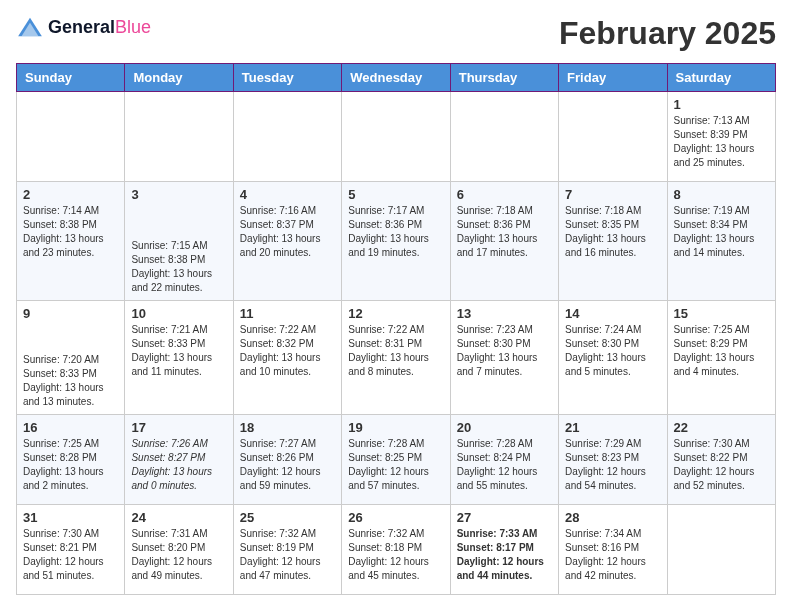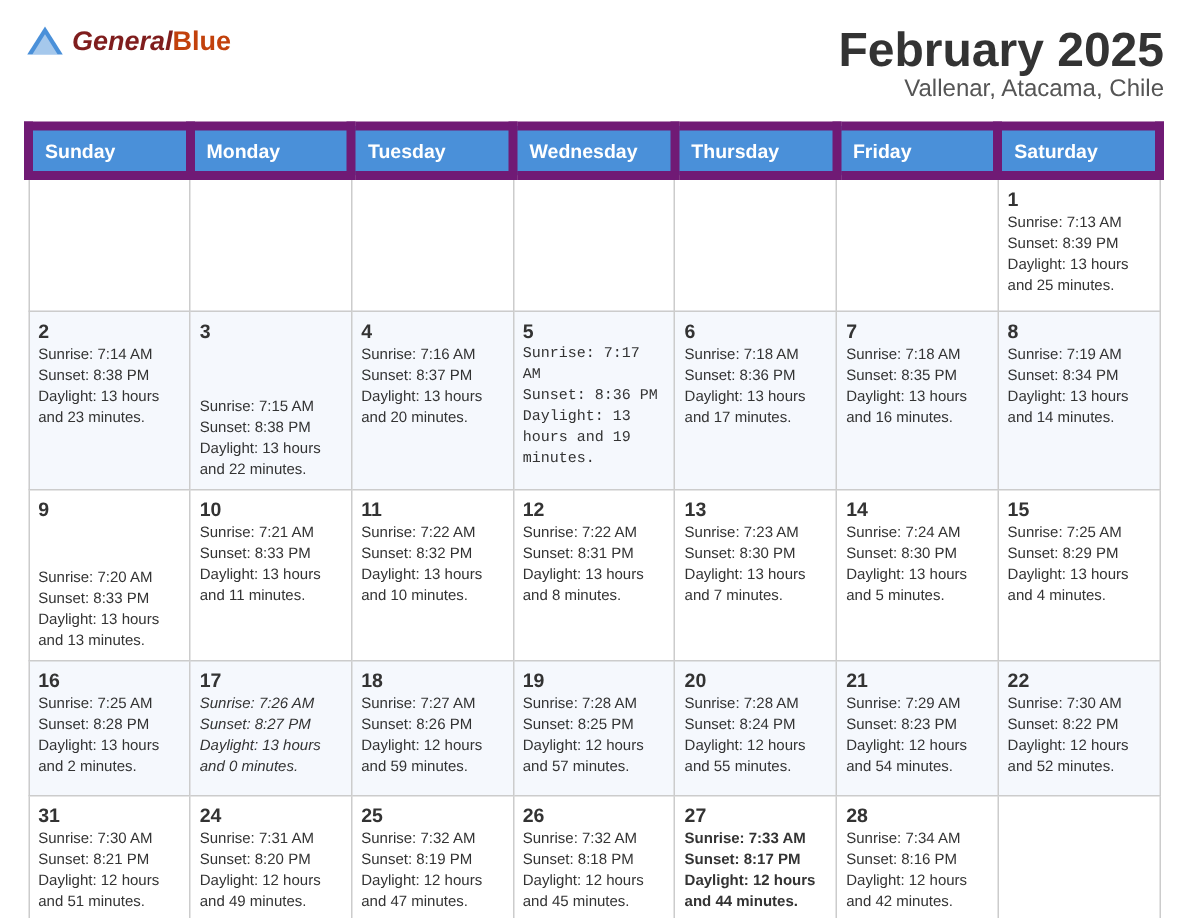--- a/index.html
+++ b/index.html
@@ -43,21 +43,21 @@
       border-collapse: collapse;
       border: 1px solid #ccc;
     }
     .calendar th {
       background-color: #4a90d9;
       color: #fff;
       font-size: 13px;
       font-weight: bold;
       padding: 6px 8px;
       text-align: left;
-      border: 6px solid #701a75;
+      border: 1px solid #701a75;
     }
     .calendar td {
       vertical-align: top;
       border: 1px solid #ccc;
       padding: 5px 6px;
       width: 108px;
       min-height: 80px;
       height: 90px;
       font-size: 10.5px;
       color: #333;
@@ -85,26 +85,25 @@
 </head>
 <body>
 
 <div class="header-area">
   <div class="logo">
     <svg class="logo-icon" viewBox="0 0 32 26" xmlns="http://www.w3.org/2000/svg">
       <polygon points="16,2 30,24 2,24" fill="#4a90d9"></polygon>
       <polygon points="16,8 26,24 6,24" fill="#fff" opacity="0.5"></polygon>
     </svg>
     <div>
-      <span style="font-size:18px;font-weight:bold;color:#7f1d1d;font-style:italic;">General</span><span style="font-size:18px;font-weight:bold;color:#c2410c;">Blue</span>
+      <span style="font-size:18px;font-weight:bold;color:#0f172a;">General</span><span style="font-size:18px;font-weight:normal;color:#ec4899;">Blue</span>
     </div>
   </div>
   <div class="title-area">
     <div class="month-year">February 2025</div>
-    <div class="location">Vallenar, Atacama, Chile</div>
   </div>
 </div>
 
 <table class="calendar">
   <thead>
     <tr id="weekday-header">
         <th>Sunday</th>
         <th>Monday</th>
         <th>Tuesday</th>
         <th>Wednesday</th>
@@ -142,21 +141,21 @@
 Daylight: 13 hours and 22 minutes.</div>
         </td>
         <td>
           <span class="day-number">4</span>
           <div class="day-info" style="white-space: pre-line;">Sunrise: 7:16 AM
 Sunset: 8:37 PM
 Daylight: 13 hours and 20 minutes.</div>
         </td>
         <td>
           <span class="day-number">5</span>
-          <div class="day-info" style="white-space: pre-line; font-family: Liberation Mono, monospace;">Sunrise: 7:17 AM
+          <div class="day-info" style="white-space: pre-line;">Sunrise: 7:17 AM
 Sunset: 8:36 PM
 Daylight: 13 hours and 19 minutes.</div>
         </td>
         <td>
           <span class="day-number">6</span>
           <div class="day-info" style="white-space: pre-line;">Sunrise: 7:18 AM
 Sunset: 8:36 PM
 Daylight: 13 hours and 17 minutes.</div>
         </td>
         <td>

